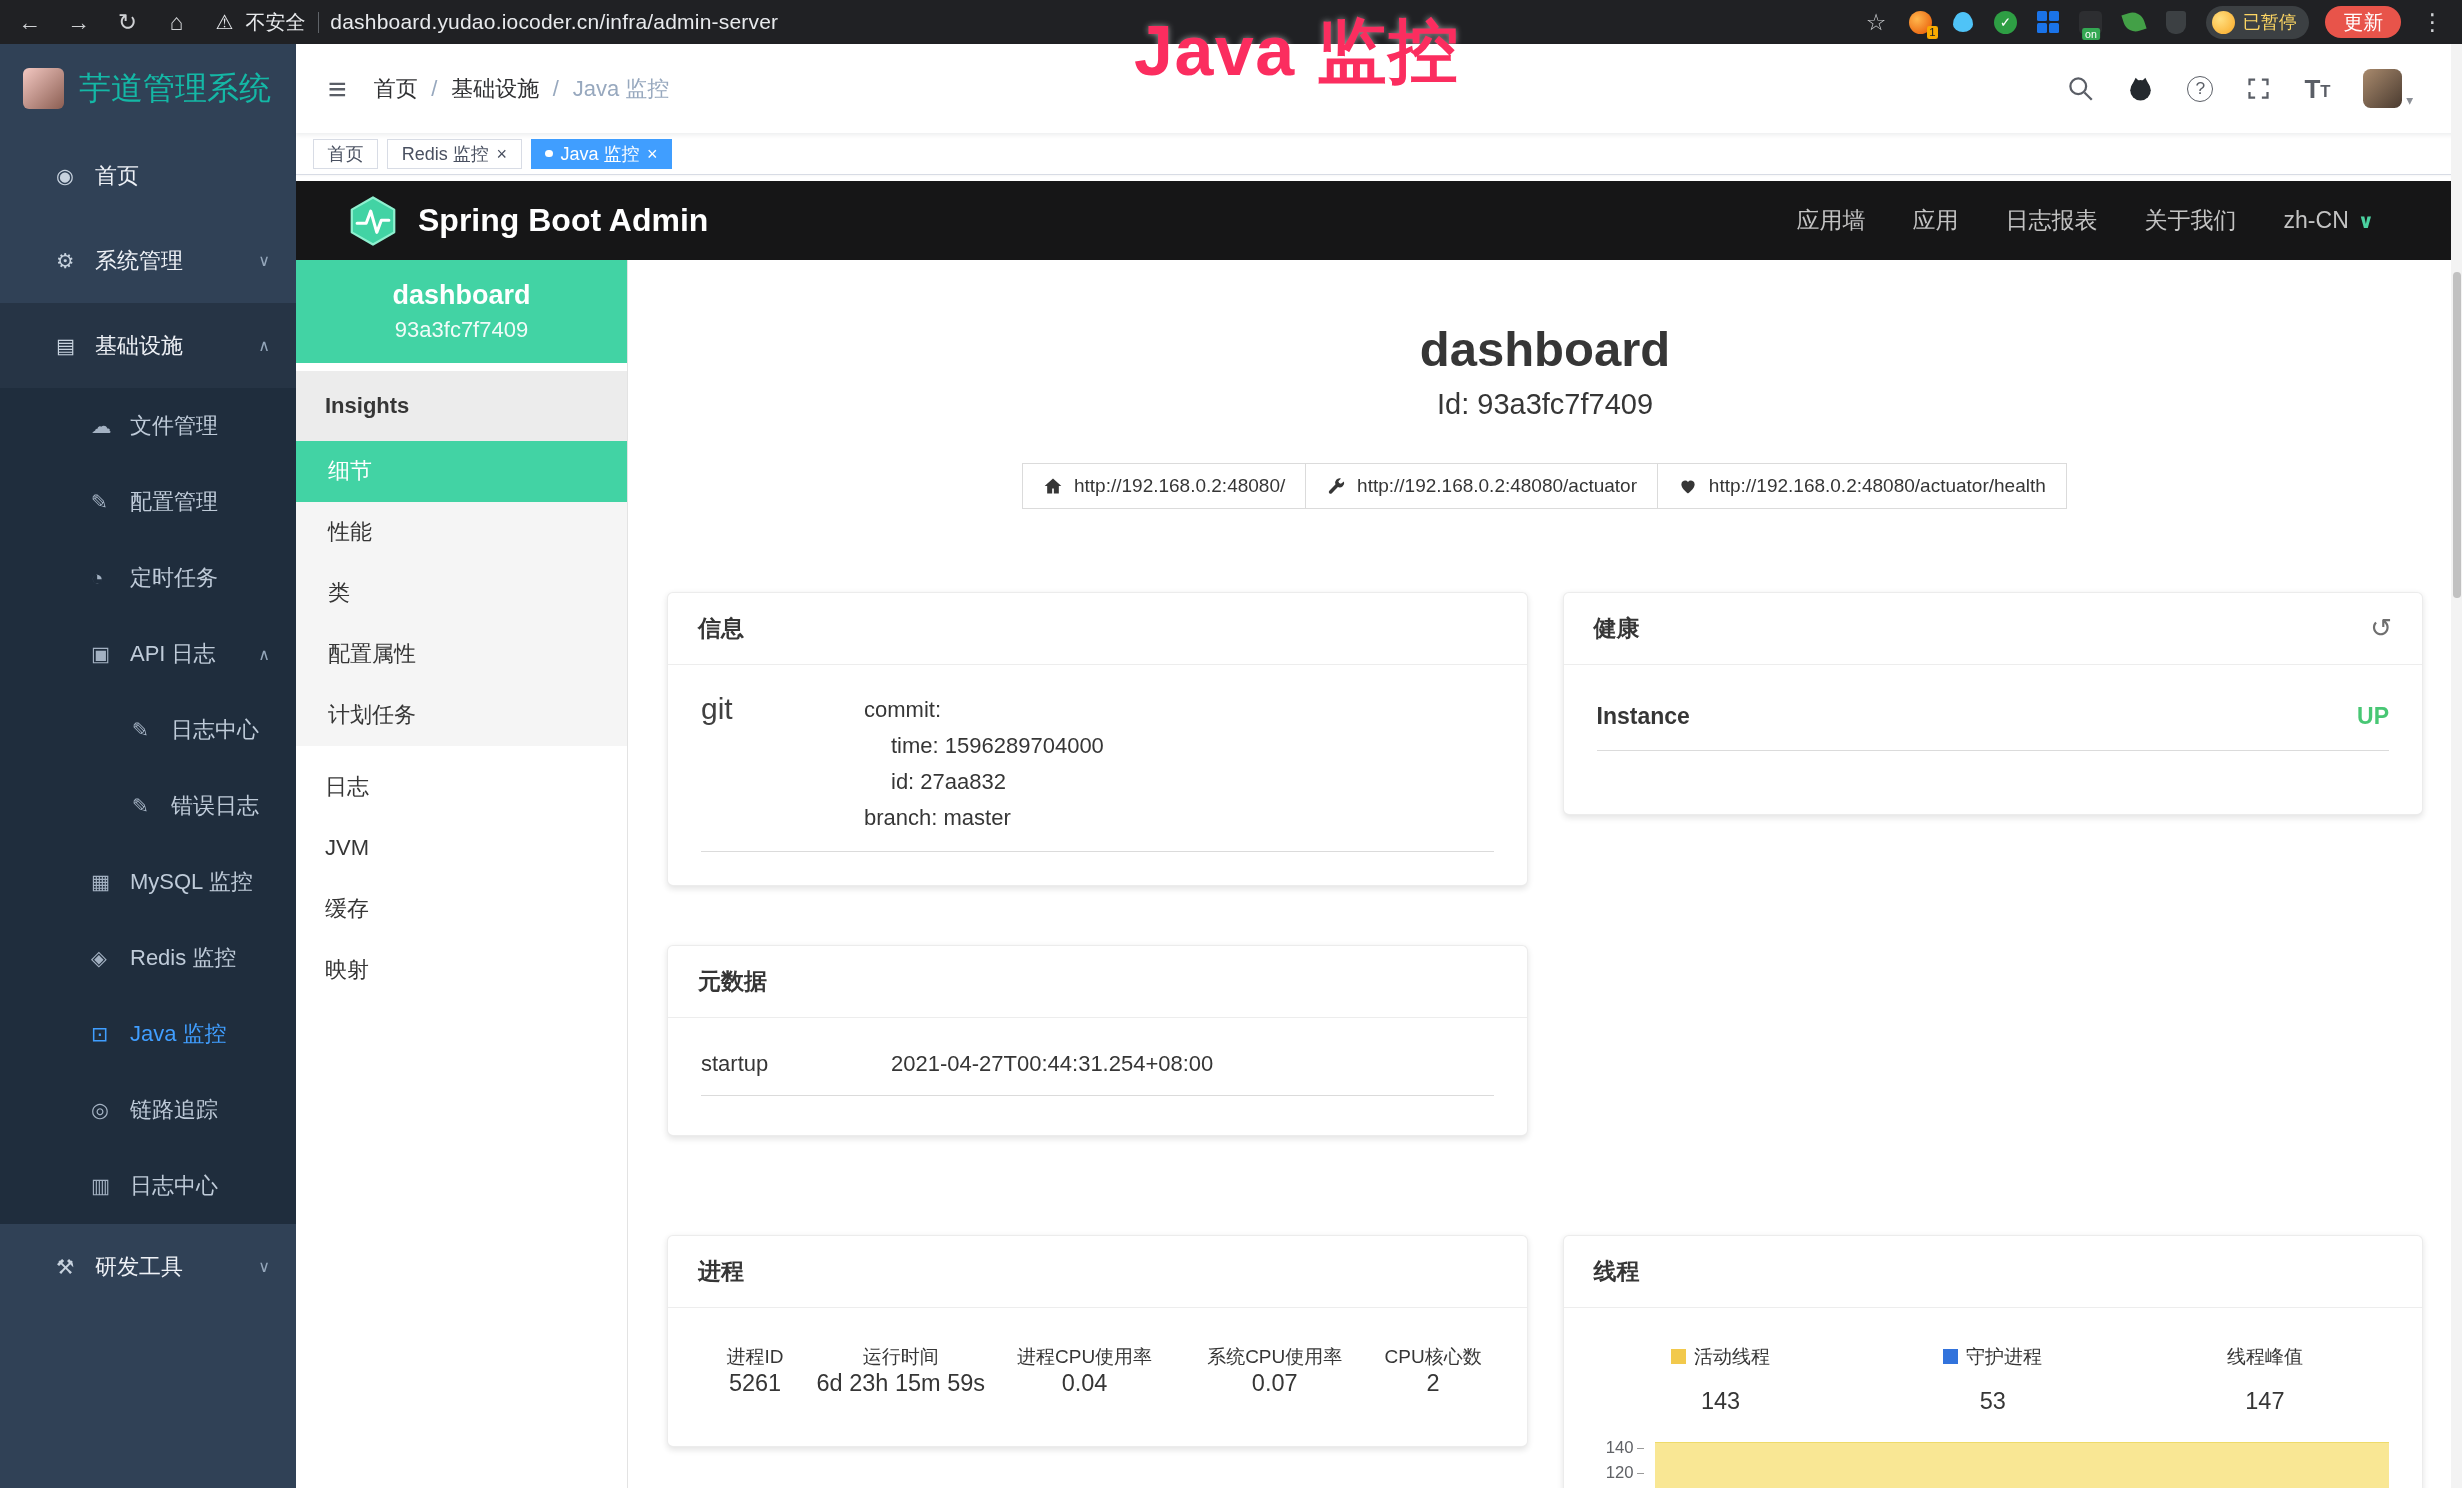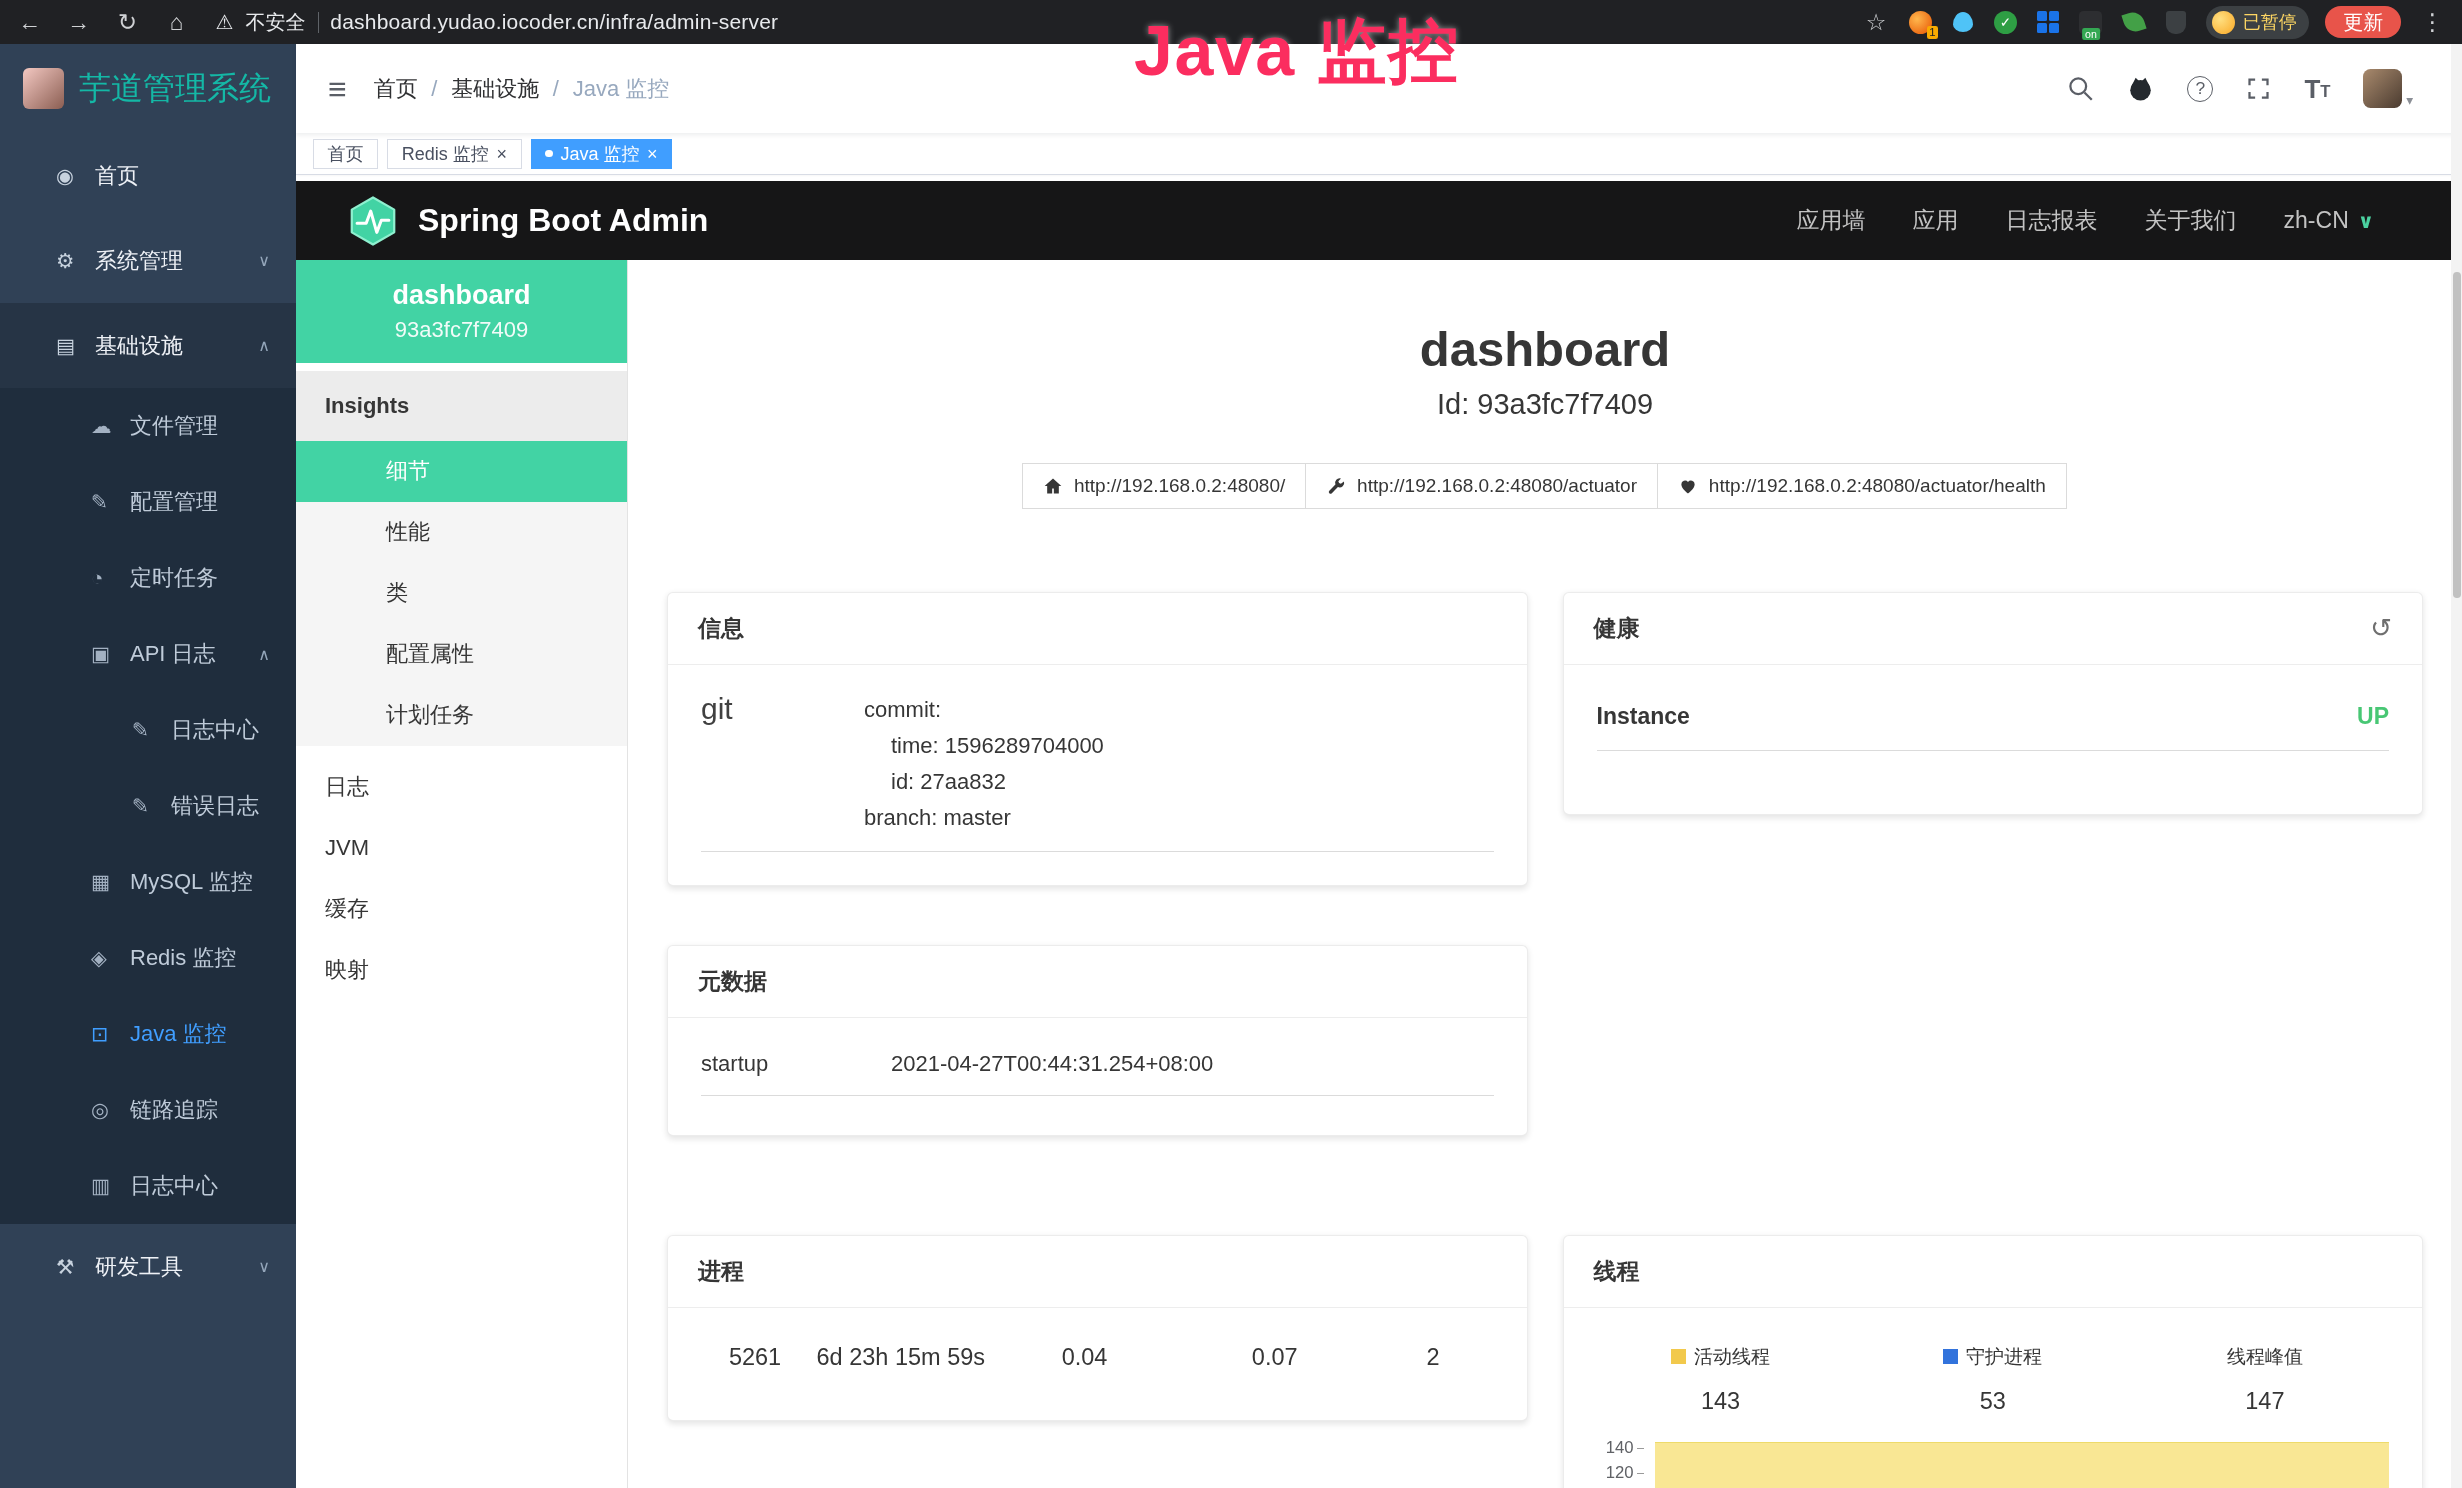--- a/index.html
+++ b/index.html
@@ -84,21 +84,21 @@
   .sba-lang{display:flex;align-items:center;gap:9px}
   .lang-caret{color:#4bd1a0;font-size:20px;font-weight:700}
 
   
   .sba-body{flex:1;display:flex;min-height:0;overflow:hidden}
   .sba-side{width:332px;flex-shrink:0;background:#fff;border-right:0.8px solid #e3e3e3;display:flex;flex-direction:column;overflow:hidden}
   .app-block{height:103px;background:#42d3a4;color:#fff;text-align:center;display:flex;flex-direction:column;justify-content:center;gap:6px;flex-shrink:0}
   .app-block .name{font-size:27px;font-weight:700}
   .app-block .id{font-size:22px;opacity:.93}
   .side-section{height:70px;margin-top:7.6px;background:#ececec;display:flex;align-items:center;padding-left:29px;font-size:22px;font-weight:700;color:#363636}
-  .side-item{height:61px;display:flex;align-items:center;padding-left:90px;font-size:22px;color:#363636;background:#f5f5f5}
+  .side-item{height:61px;display:flex;align-items:center;padding-left:32px;font-size:22px;color:#363636;background:#f5f5f5}
   .side-item.active{background:#42d3a4;color:#fff}
   .side-roots{margin-top:10.6px}
   .side-root{height:61px;display:flex;align-items:center;padding-left:29px;font-size:22px;color:#363636;background:#fff}
 
   .sba-main{flex:1;min-width:0;background:#fff;overflow:hidden;padding:0 39px;position:relative}
   .page-title{margin-top:61px;text-align:center;font-size:49px;font-weight:700;color:#363636}
   .page-sub{margin-top:10.6px;text-align:center;font-size:29px;color:#363636}
   .link-row{display:flex;justify-content:center;margin-top:42px}
   .link-chip{display:flex;align-items:center;gap:10.6px;border:0.8px solid #dbdbdb;background:#fff;height:46px;padding:0 20px;font-size:19px;color:#363636;margin-left:-0.8px;white-space:nowrap}
   .link-chip svg{flex-shrink:0}
@@ -464,20 +464,27 @@
           </div>
 
           <div class="cards-row row3">
             <div class="col">
               <section class="card">
                 <div class="card-head">
                   <span class="card-title">进程</span>
                 </div>
                 <div class="proc-body">
                   <div class="proc-grid">
+                    <span class="proc-h">进程ID</span>
+                    <span class="proc-h">运行时间</span>
+                    <span class="proc-h">进程CPU使用率</span>
+                    <span class="proc-h">系统CPU使用率</span>
+                    <span class="proc-h">CPU核心数</span>
+                  </div>
+                  <div class="proc-grid">
                     <span class="proc-v">5261</span>
                     <span class="proc-v">6d 23h 15m 59s</span>
                     <span class="proc-v">0.04</span>
                     <span class="proc-v">0.07</span>
                     <span class="proc-v">2</span>
                   </div>
                 </div>
               </section>
             </div>
             <div class="col">

